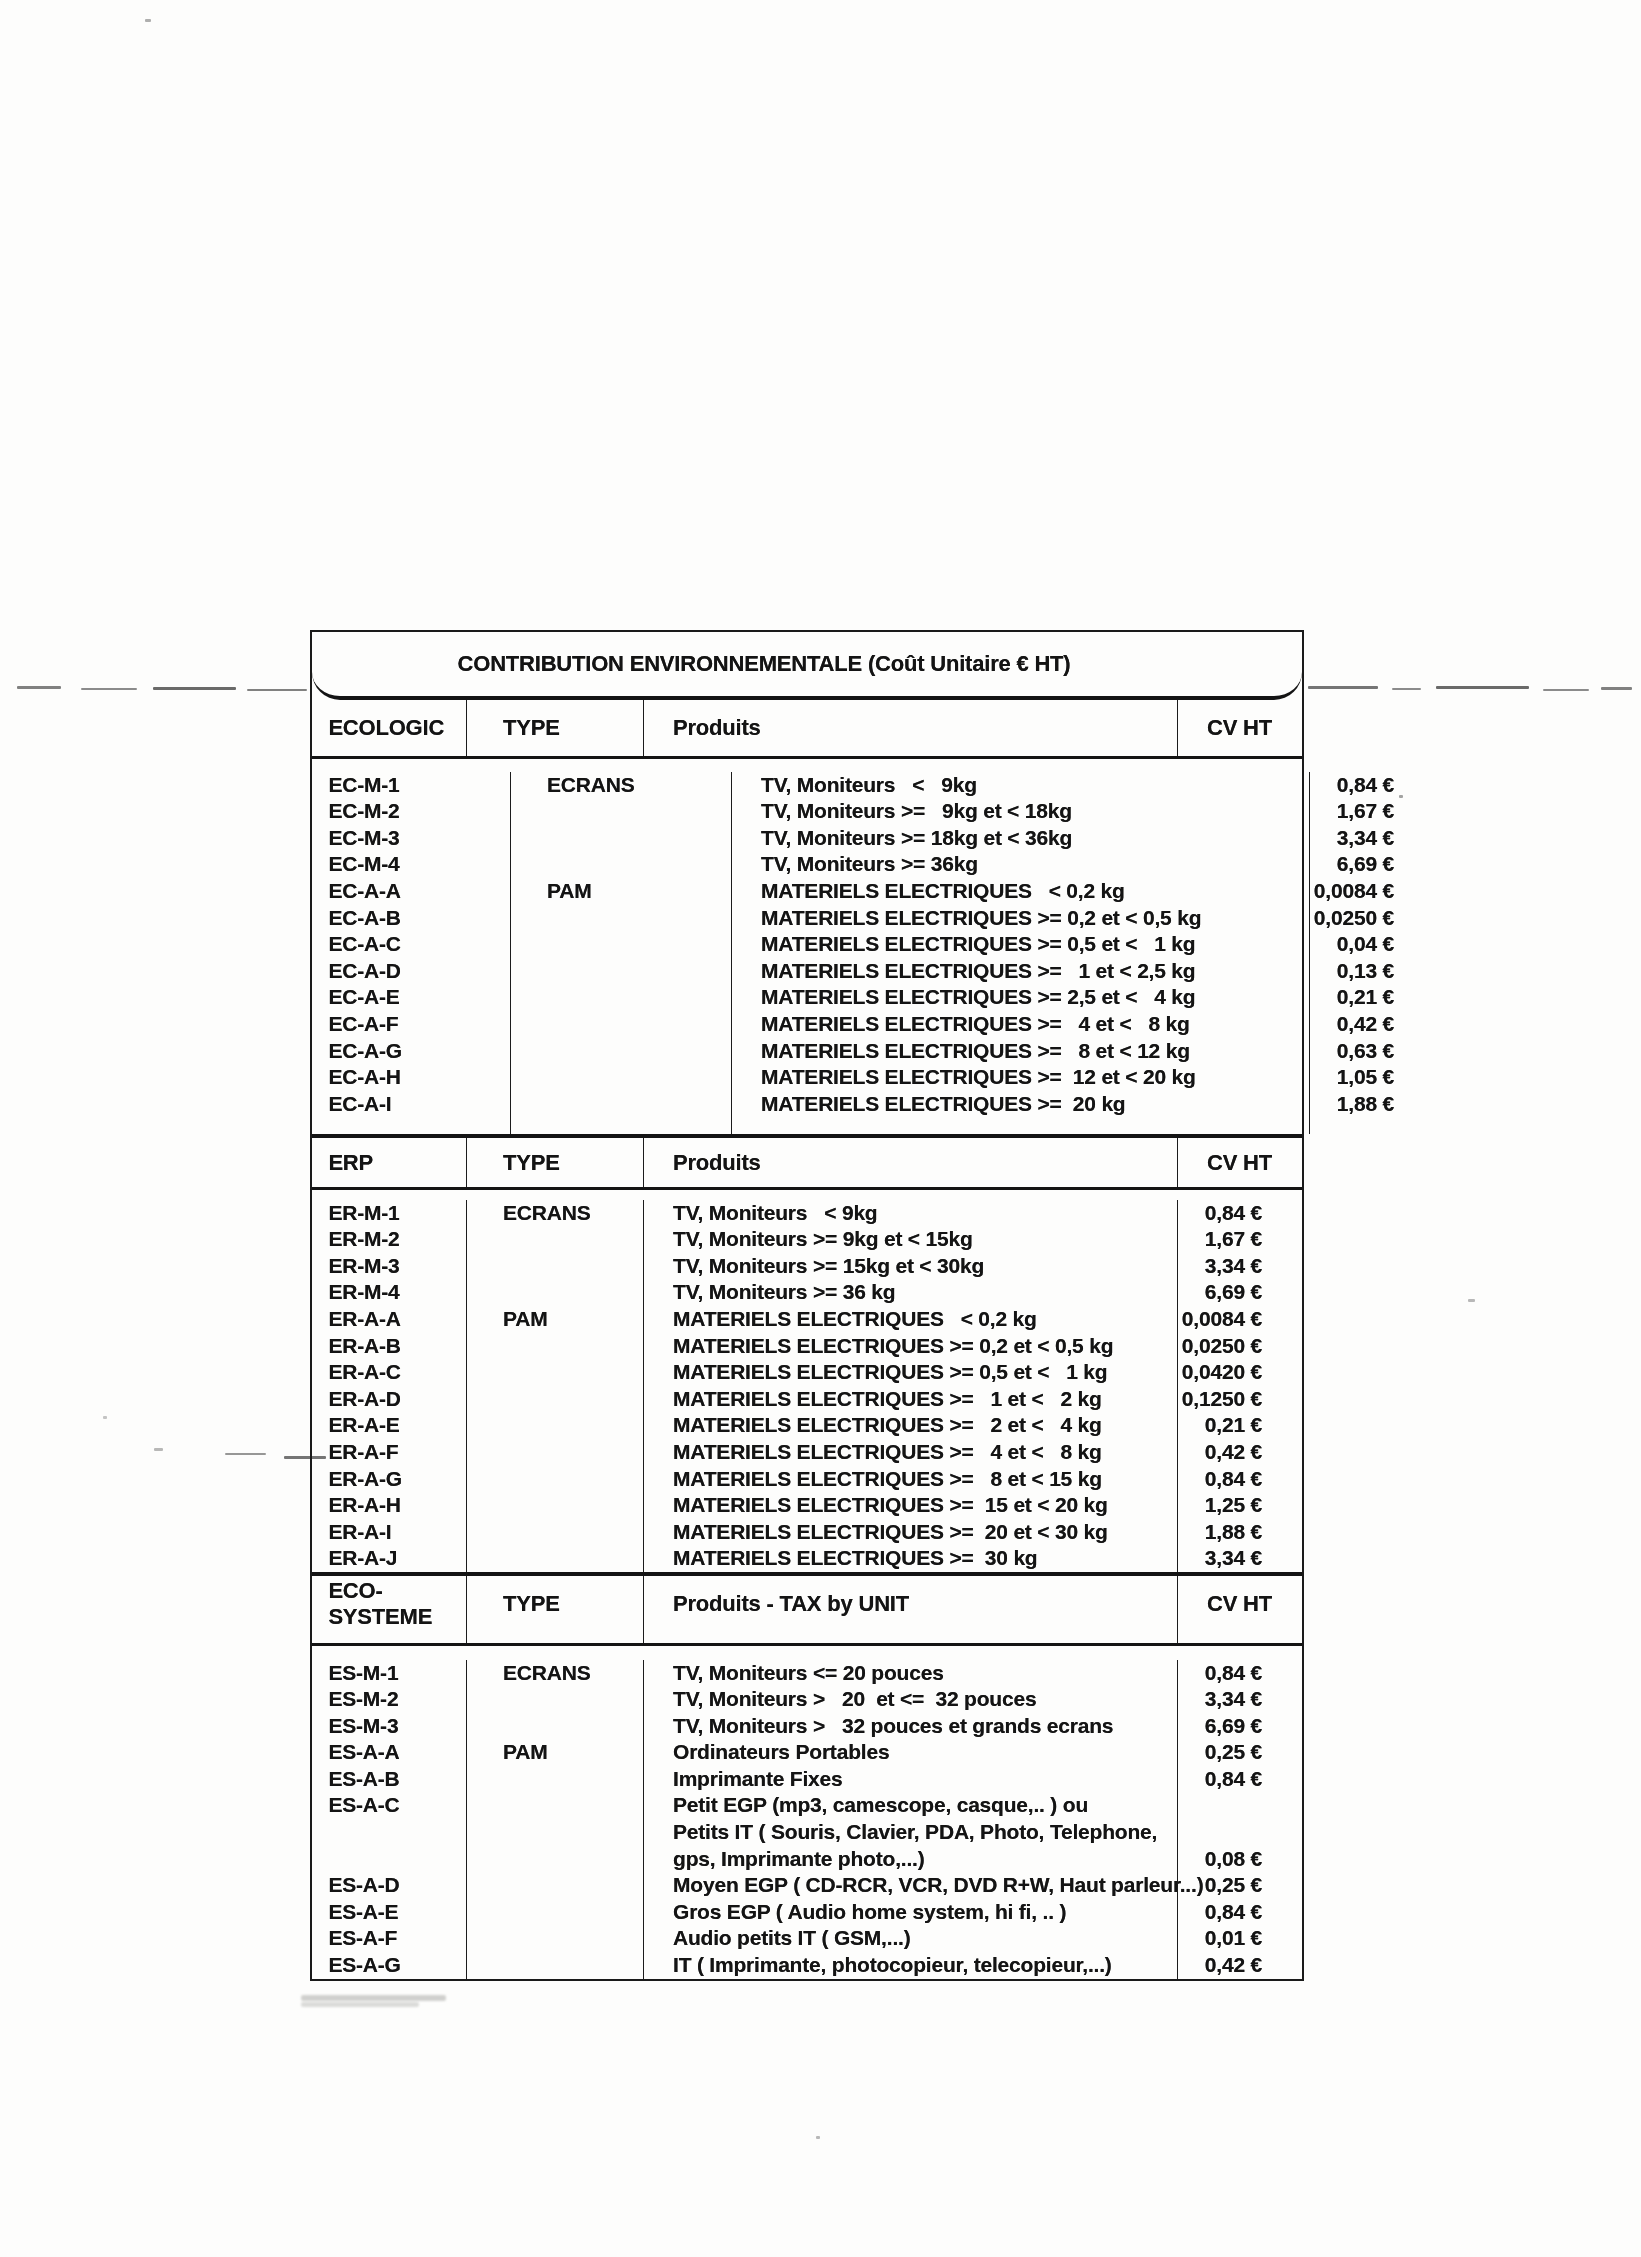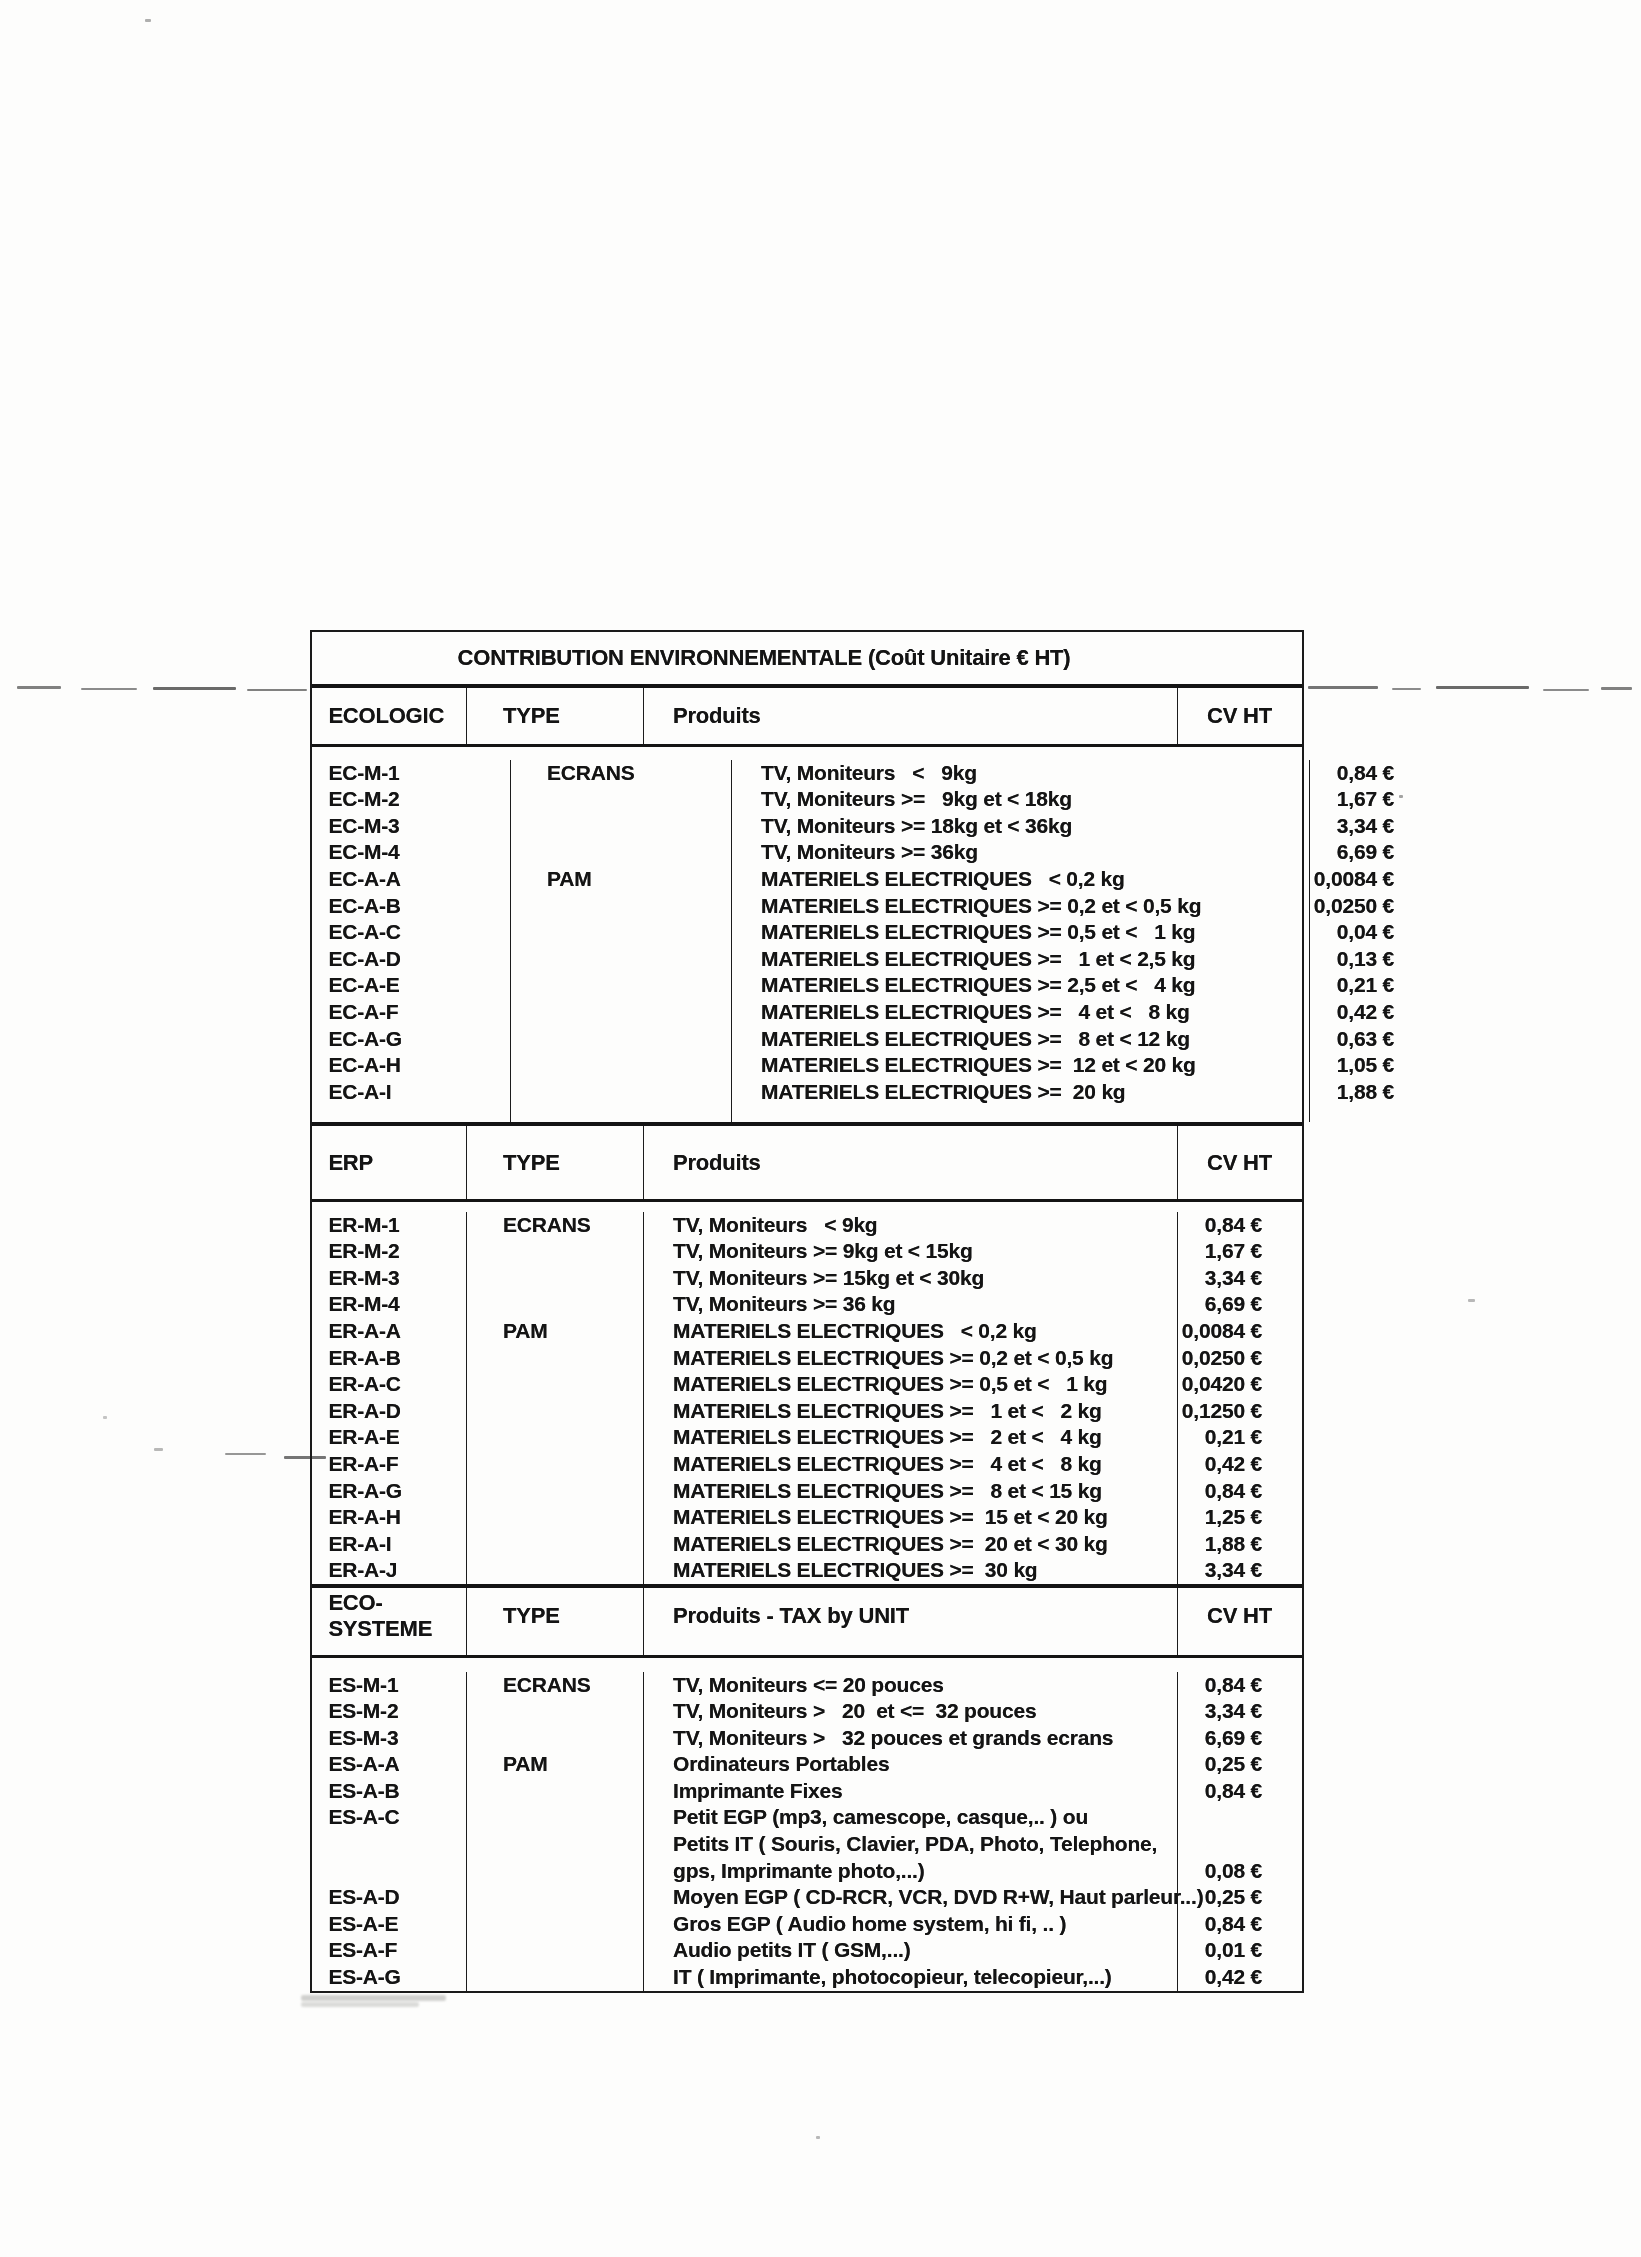--- a/index.html
+++ b/index.html
@@ -12,23 +12,23 @@
     color:#141414;
   }
   
   .doc-table{
     position:absolute;left:310px;top:630px;width:994px;
     border:2.9px solid #1a1a1a;
     box-sizing:border-box;
     background:#fdfdfc;
   }
   .title-box{
-    box-sizing:border-box;height:56px;
+    box-sizing:border-box;height:68px;
     border-bottom:4.8px solid #141414;
-    display:flex;align-items:center;justify-content:center;
+    display:flex;align-items:center;justify-content:center;border-radius:28px;
   }
   .title-box .t{
     font-size:22px;font-weight:700;letter-spacing:-0.2px;
     transform:translateX(-43px);
     white-space:pre;
     text-shadow:0 0 0.5px rgba(0,0,0,.75);
   }
   .grid4{display:grid;grid-template-columns:154px 177px 534px 124px;}
   .cell-sep{border-left:1.9px solid #1c1c1c;}
   .sec-header{box-sizing:border-box;border-bottom:3.9px solid #141414;}
@@ -48,21 +48,21 @@
     white-space:pre;letter-spacing:-0.2px;
     text-shadow:0 0 0.5px rgba(0,0,0,.65);
   }
   .col-code .line{padding-left:16.4px;}
   .col-type .line{padding-left:36px;}
   .col-prod .line{padding-left:29px;}
   .col-price .line{text-align:right;padding-right:39px;}
   
   .sec-ecologic  .sec-header{height:59px;}
   .sec-ecologic  .sec-rows{height:379px;border-bottom:4.8px solid #141414;padding-top:12.6px;gap:44px;}
-  .sec-erp       .sec-header{height:76px;}
+  .sec-erp       .sec-header{height:52px;}
   .sec-erp       .sec-rows{height:386px;border-bottom:4.8px solid #141414;padding-top:9.7px;}
   .sec-ecosysteme .sec-header{height:70px;}
   .sec-ecosysteme .sec-header>div{justify-content:center;padding-bottom:11px;}
   .sec-ecosysteme .sec-rows{height:333px;padding-top:13.5px;}
   
   .artifact{position:absolute;background:#1c1c1c;border-radius:1px;}
   .blurred{filter:blur(0.6px);}
   .grey-strip{position:absolute;background:#8f8f8a;filter:blur(1.2px);border-radius:1.9px;}
 </style>
 </head>

